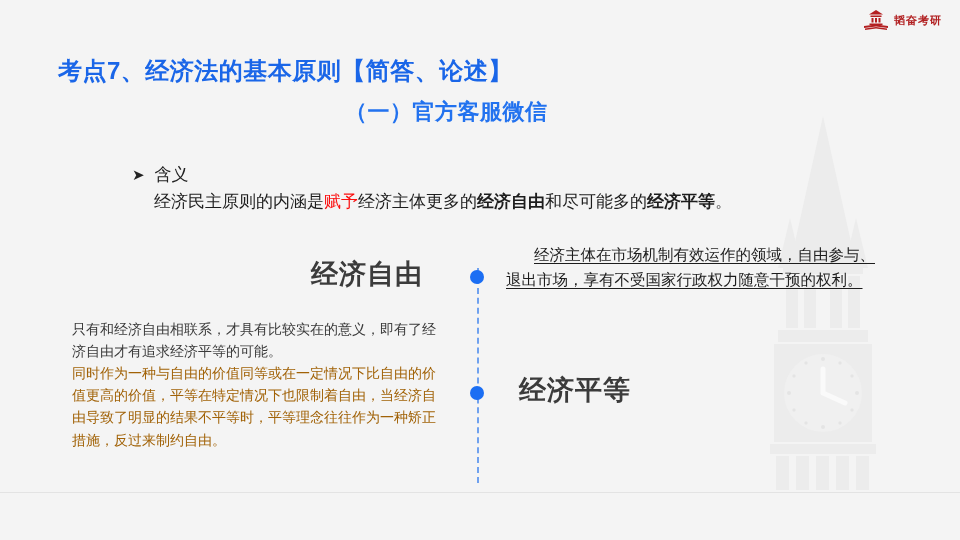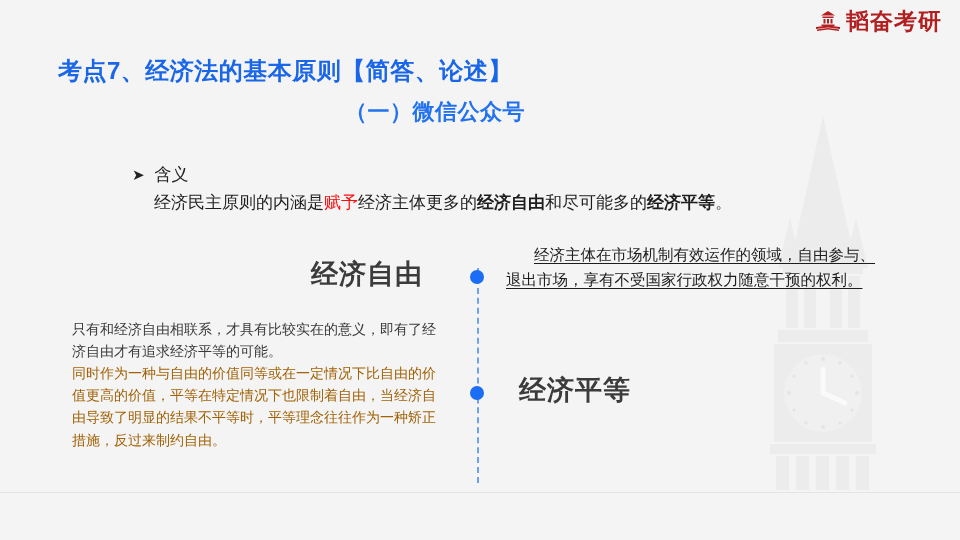--- a/index.html
+++ b/index.html
@@ -46,21 +46,21 @@
     gap: 5px;
     z-index: 5;
   }
   #logo .logo-mark {
     width: 26px;
     height: 22px;
     display: block;
   }
   #logo .logo-text {
     font-family: "DejaVu Serif", "Liberation Serif", serif;
-    font-size: 23px;
+    font-size: 11px;
     font-weight: bold;
     color: #b11f20;
     letter-spacing: 1px;
     line-height: 1;
     white-space: nowrap;
   }
 
   
   #title-main {
     position: absolute;
@@ -102,21 +102,21 @@
     color: #222;
   }
   #meaning-head .arrow {
     font-size: 15px;
     color: #222;
     line-height: 1;
   }
   #meaning-body {
     margin-top: 6px;
     margin-left: 22px;
-    font-family: Liberation Serif, serif;
+    font-family: Liberation Mono, monospace;
     font-size: 17px;
     color: #1d1d1d;
     white-space: nowrap;
     line-height: 1.35;
   }
   #meaning-body .hl-red { color: #fb0d0d; }
   #meaning-body .bold   { font-weight: bold; }
 
   
   .concept-label {
@@ -293,21 +293,21 @@
         <rect x="31" y="18" width="4" height="9"></rect>
         <rect x="13" y="29" width="26" height="3"></rect>
         <polygon points="2,34 26,31 50,34 50,38 26,35 2,38"></polygon>
         <polygon points="4,39 26,36 48,39 48,42 26,39 4,42"></polygon>
       </g>
     </svg>
     <span class="logo-text">韬奋考研</span>
   </div>
 
   <div id="title-main">考点7、经济法的基本原则【简答、论述】</div>
-  <div id="title-sub">（一）微信公众号</div>
+  <div id="title-sub">（一）官方客服微信</div>
 
   <div id="meaning-block">
     <div id="meaning-head">
       <span class="arrow">➤</span>
       <span>含义</span>
     </div>
     <div id="meaning-body">
       <span>经济民主原则的内涵是</span><span class="hl-red">赋予</span><span>经济主体更多的</span><span class="bold">经济自由</span><span>和尽可能多的</span><span class="bold">经济平等</span><span>。</span>
     </div>
   </div>

